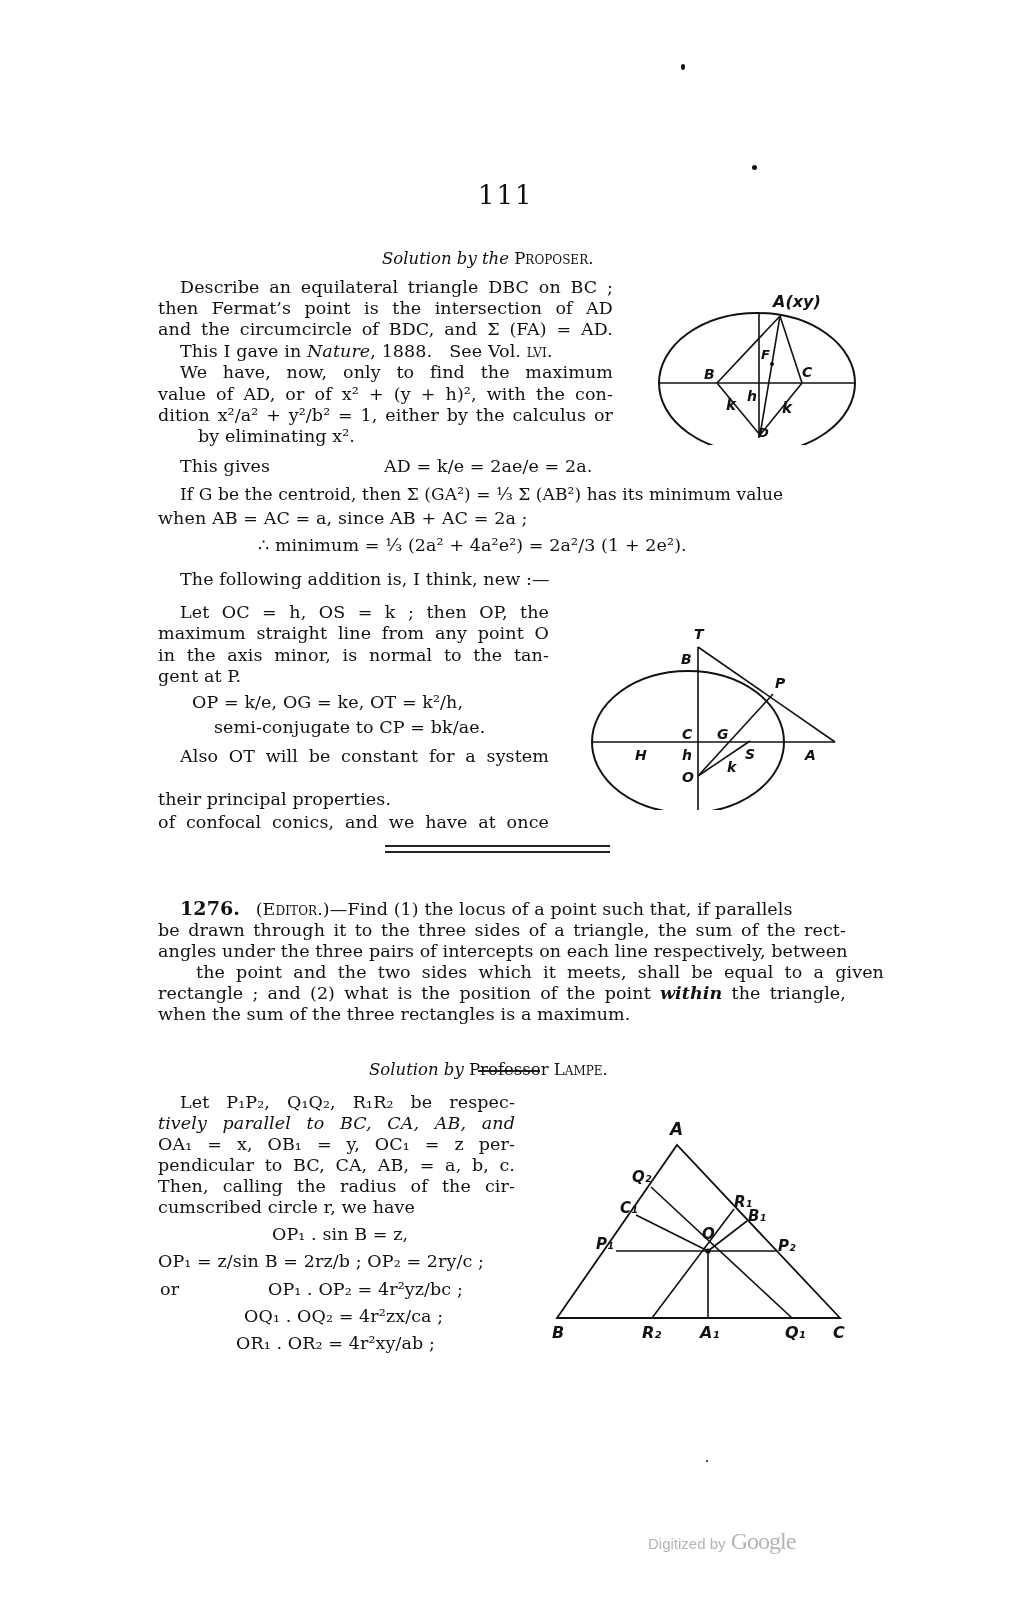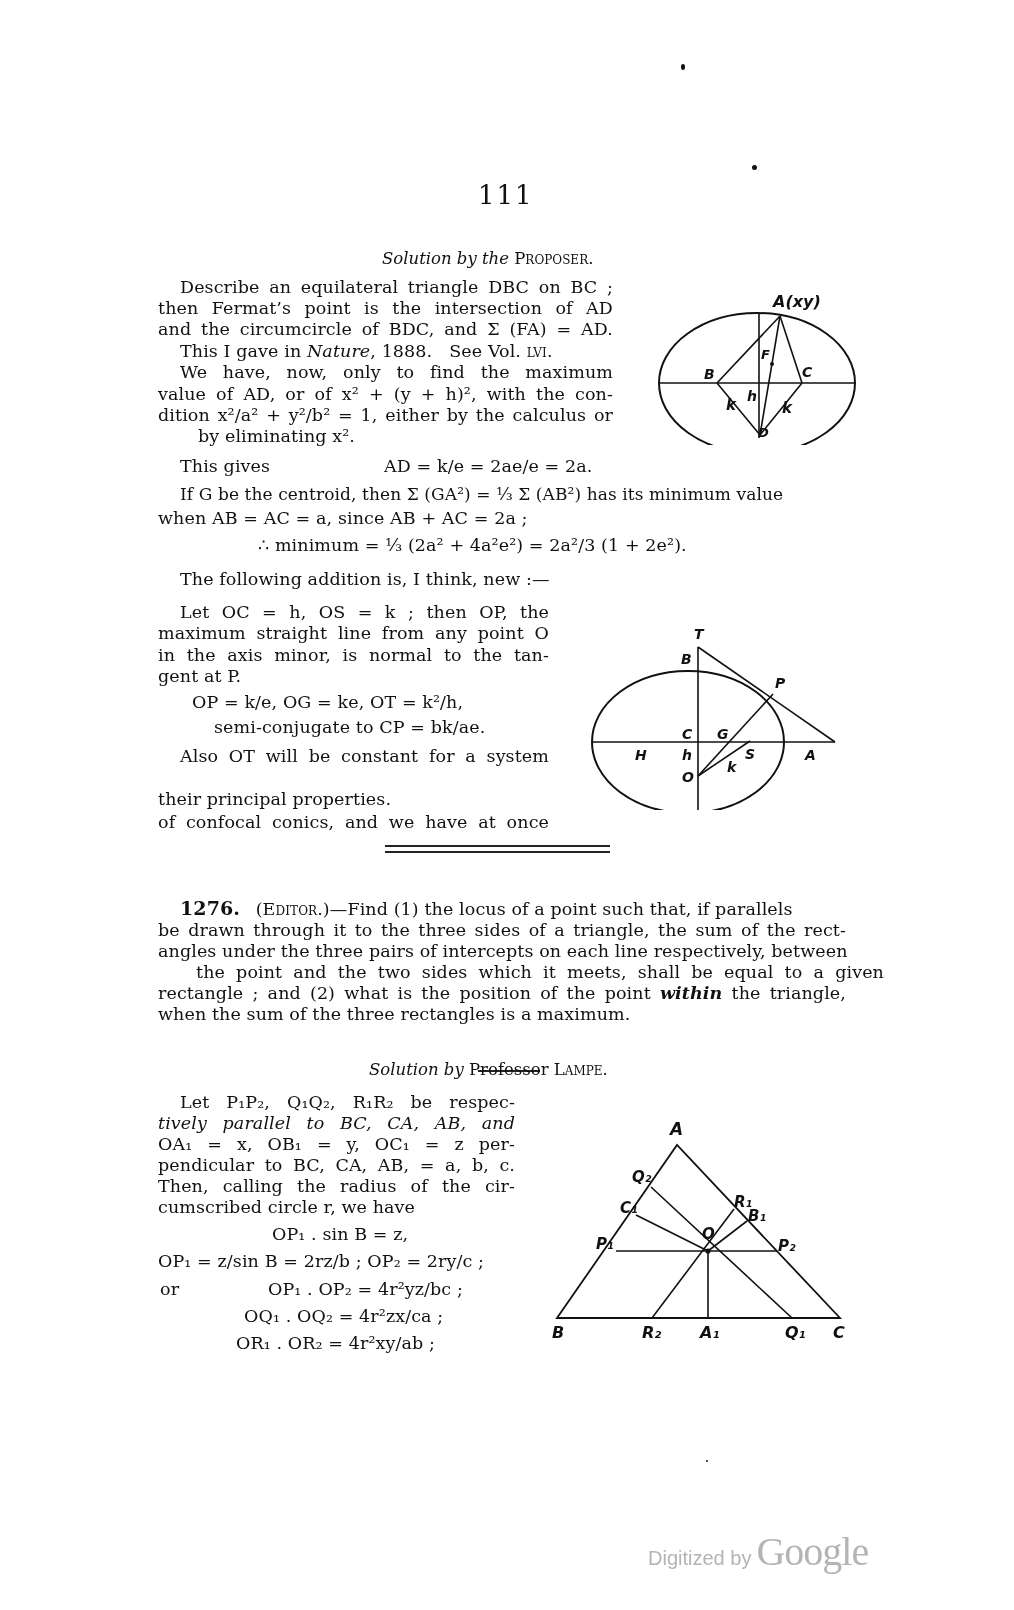--- a/index.html
+++ b/index.html
@@ -10,22 +10,22 @@
   .i { font-style: italic; }
   .sc { font-variant: small-caps; }
   .b { font-weight: bold; }
   .pagenum { font-size: 26px; letter-spacing: 2px; }
   .heading { font-size: 16.5px; }
   .justify { text-align: justify; text-align-last: justify; }
   .rule { position: absolute; background: #222; }
   .dot { position: absolute; background: #111; border-radius: 50%; }
   svg text { font-family: "DejaVu Sans", "Liberation Sans", sans-serif; font-style: italic; font-weight: bold; fill: #111; }
   .google { color: #b4b4b4; }
-  .google .small { font-family: "Liberation Sans", sans-serif; font-size: 20px; }
-  .google .big { font-family: "Liberation Serif", serif; font-size: 40px; letter-spacing: -1px; }
+  .google .small { font-family: "Liberation Sans", sans-serif; font-size: 15px; }
+  .google .big { font-family: "Liberation Serif", serif; font-size: 24px; letter-spacing: -1px; }
 </style>
 </head>
 <body>
 
 <div class="dot" style="left:681px;top:64px;width:4px;height:6px;"></div>
 <div class="dot" style="left:752px;top:165px;width:5px;height:5px;"></div>
 <div class="dot" style="left:706px;top:1460px;width:2px;height:2px;"></div>
 
 <div class="abs pagenum" style="left:478px;top:180px;">111</div>
 

